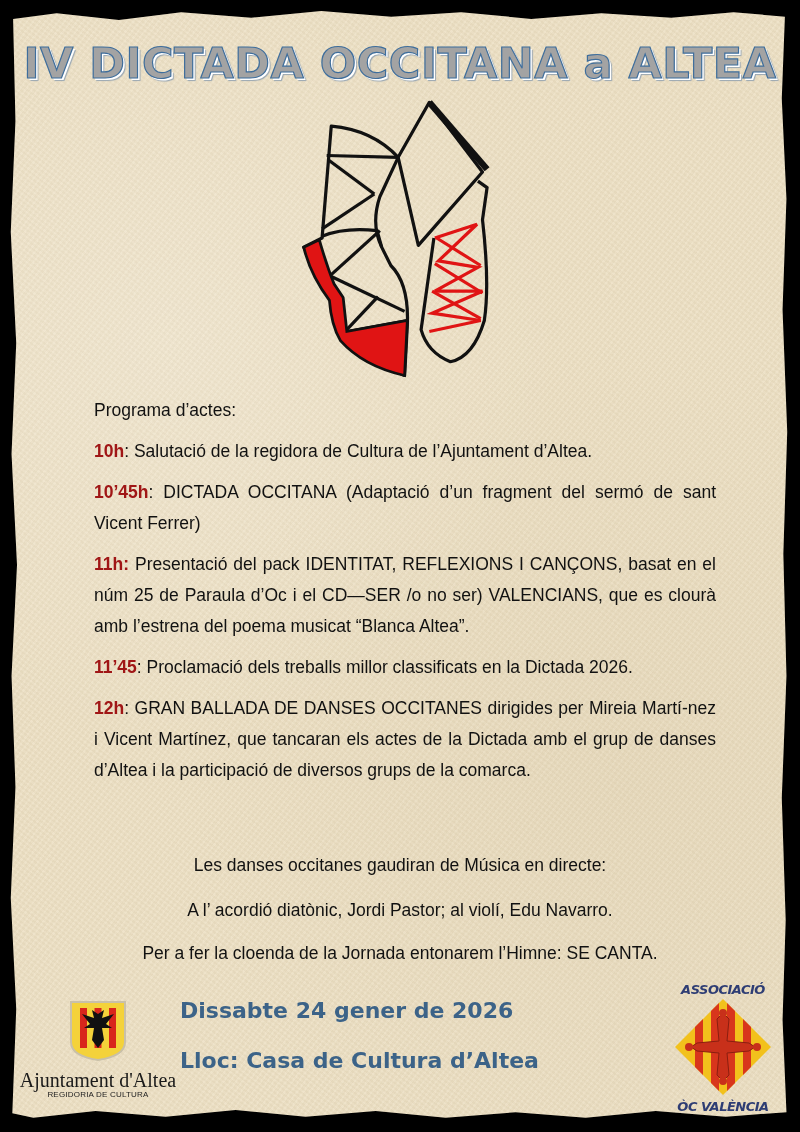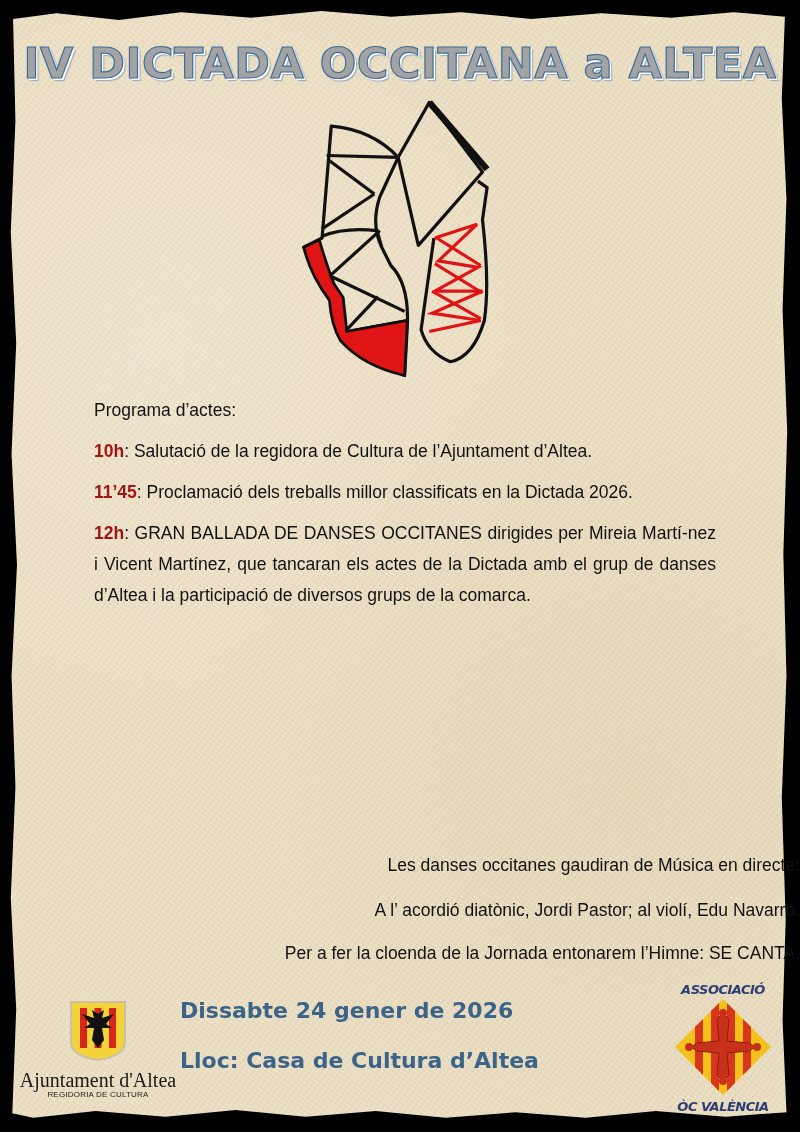--- a/index.html
+++ b/index.html
@@ -34,21 +34,21 @@
     }
     .shoes { position: absolute; left: 290px; top: 88px; width: 220px; height: 300px; }
     .program {
       position: absolute; left: 94px; top: 395px; width: 622px;
       font-family: "Liberation Sans", sans-serif; font-size: 17.5px; color: #111;
       line-height: 31px;
     }
     .program .heading { font-weight: normal; margin: 0 0 10px 0; }
     .program p { margin: 0 0 10px 0; text-align: justify; }
     .program .time { color: #a01616; font-weight: bold; }
-    .centered { position: absolute; left: 0; width: 800px; text-align: right;
+    .centered { position: absolute; left: 0; width: 800px; text-align: center;
       font-family: "Liberation Sans", sans-serif; font-size: 17.5px; color: #111; }
     .footer-line {
       position: absolute; left: 180px; width: 460px; text-align: left;
       font-family: "DejaVu Sans", sans-serif; font-weight: bold; font-size: 22px; color: #3c6388;
     }
     .logo-left { position: absolute; left: 18px; top: 1000px; width: 160px; text-align: center; }
     .logo-left .name { font-family: "Liberation Serif", serif; font-size: 20px; color: #1a1a1a; margin-top: 4px; line-height: 20px; }
     .logo-left .sub { font-family: "Liberation Sans", sans-serif; font-size: 8px; color: #222; letter-spacing: 0.2px; }
     .logo-right { position: absolute; left: 668px; top: 982px; width: 110px; text-align: center; }
     .logo-right .top, .logo-right .bottom {
@@ -87,20 +87,22 @@
   </g>
   <g fill="none" stroke="#e01414" stroke-width="3.5">
     <path d="M158 150 L204 135 L162 175 L205 182 L158 208 L210 208 L155 232 L208 240 L152 252"></path>
     <path d="M160 150 L208 180 M158 178 L210 210 M155 208 L208 238"></path>
   </g>
 </svg>
 
 <div class="program">
   <div class="heading">Programa d’actes:</div>
   <p><span class="time">10h</span><span>: </span><span>Salutació de la regidora de Cultura de l’Ajuntament d’Altea.</span></p>
+  <p><span class="time">10’45h</span><span>: </span><span>DICTADA OCCITANA (Adaptació d’un fragment del sermó de sant Vicent Ferrer)</span></p>
+  <p><span class="time">11h:</span><span> </span><span>Presentació del pack IDENTITAT, REFLEXIONS I CANÇONS, basat en el núm 25 de Paraula d’Oc i el CD—SER /o no ser) VALENCIANS, que es clourà amb l’estrena del poema musicat “Blanca Altea”.</span></p>
   <p><span class="time">11’45</span><span>: </span><span>Proclamació dels treballs millor classificats en la Dictada 2026.</span></p>
   <p><span class="time">12h</span><span>: </span><span>GRAN BALLADA DE DANSES OCCITANES dirigides per Mireia Martí-nez i Vicent Martínez, que tancaran els actes de la Dictada amb el grup de danses d’Altea i la participació de diversos grups de la comarca.</span></p>
 </div>
 
 <div class="centered" style="top:855px;">Les danses occitanes gaudiran de Música en directe:</div>
 <div class="centered" style="top:900px;">A l’ acordió diatònic, Jordi Pastor; al violí, Edu Navarro.</div>
 <div class="centered" style="top:943px;">Per a fer la cloenda de la Jornada entonarem l’Himne: SE CANTA.</div>
 
 <div class="footer-line" style="top:998px;">Dissabte 24 gener de 2026</div>
 <div class="footer-line" style="top:1048px;">Lloc: Casa de Cultura d’Altea</div>

